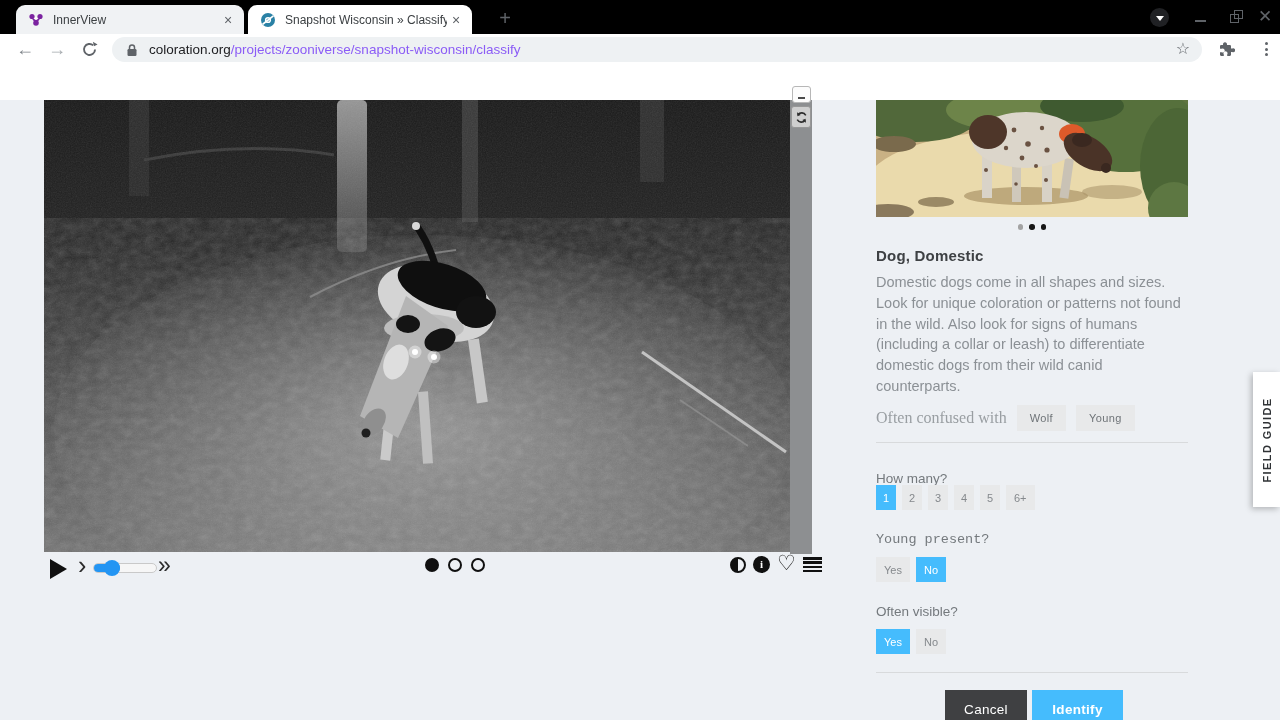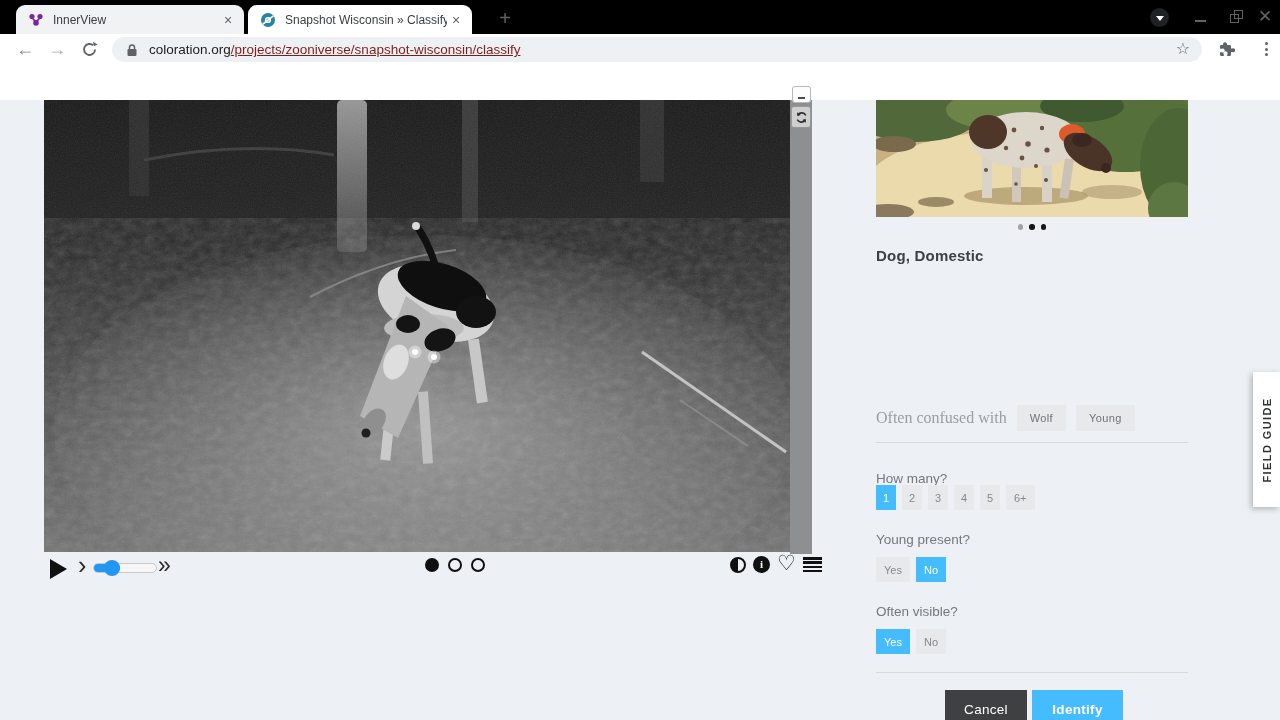--- a/index.html
+++ b/index.html
@@ -27,21 +27,21 @@
 
   .toolbar { position:absolute; top:34px; left:0; width:100%; height:30px; background:#ffffff; }
   .navic { position:absolute; top:0; height:30px; display:flex; align-items:center; justify-content:center; font-size:18px; }
   .nav-back { left:12px; width:26px; color:#80868b; }
   .nav-fwd  { left:44px; width:26px; color:#a6abaf; }
   .nav-reload { left:76px; width:26px; }
   .omnibox { position:absolute; left:112px; top:3px; width:1090px; height:25px; background:#eef1f3; border-radius:13px; display:flex; align-items:center; }
   .omnibox .lock { margin-left:14px; }
   .url { margin-left:11px; font-size:13.5px; white-space:nowrap; }
   .url .host { color:#202124; }
-  .url .path { color:#7f1d1d;text-decoration:underline; }
+  .url .path { color:#8b5cf6; }
   .star { position:absolute; right:12px; font-size:16px; color:#5f6368; top:2px; }
   .ext-puzzle { position:absolute; left:1218px; top:7px; }
   .menu-dots { position:absolute; left:1259px; top:7px; width:16px; height:16px; }
   .menu-dots i { position:absolute; left:6px; width:3.4px; height:3.4px; border-radius:50%; background:#5f6368; }
   .menu-dots i:nth-child(1){top:1px;} .menu-dots i:nth-child(2){top:6.5px;} .menu-dots i:nth-child(3){top:12px;}
 
   .page-top { position:absolute; top:64px; left:0; width:100%; height:36px; background:#ffffff; }
 
   
   .content { position:absolute; top:100px; left:0; width:100%; height:620px; background:#edf0f4; }
@@ -76,21 +76,21 @@
   .cdot { width:5.5px; height:5.5px; border-radius:50%; background:#161616; }
   .cdot.dim { background:#a3a3a3; }
   .sp-title { position:absolute; left:0; top:147px; font-size:15px; font-weight:700; color:#3e4144; letter-spacing:.2px; }
   .sp-desc { position:absolute; left:0; top:172px; width:312px; font-size:14.5px; line-height:20.8px; color:#8b9095; }
   .confused-row { position:absolute; left:0; top:305px; display:flex; align-items:center; }
   .confused-label { font-size:16px; color:#999ea2;font-family:Liberation Serif, serif; }
   .chip { margin-left:10px; padding:7px 13px; background:#e8e9ea; color:#6f7478; font-size:11px; letter-spacing:.4px; }
   .hr { position:absolute; left:0; width:312px; height:1px; background:#d8dadc; }
   .hr.hr1 { top:342px; } .hr.hr2 { top:572px; }
   .q-label { position:absolute; left:0; font-size:13.5px; color:#74797d; }
-  .q1-label { top:356px;margin-top:15px; } .q2-label { top:432px; } .q3-label { top:504px; }
+  .q1-label { top:356px;margin-top:15px; } .q2-label { top:432px;font-family:Liberation Mono, monospace; } .q3-label { top:504px; }
   .opt-row { position:absolute; left:0; display:flex; gap:6px; }
   .q1-row { top:385px; } .q2-row { top:457px; } .q3-row { top:529px; }
   .opt { height:25px; min-width:20px; padding:0 4px; background:#e8e9ea; color:#85898d; font-size:11px; display:flex; align-items:center; justify-content:center; }
   .opt.wide { padding:0 8px; }
   .opt.sel { background:#45bcfd; color:#ffffff; }
   .footer-btns { position:absolute; left:69px; top:590px; display:flex; gap:5px; }
   .btn-cancel { width:82px; height:38px; background:#3f4042; color:#fff; font-size:13.5px; display:flex; align-items:center; justify-content:center; letter-spacing:.3px; }
   .btn-identify { width:91px; height:38px; background:#45bcfd; color:#fff; font-size:13.5px; font-weight:700; display:flex; align-items:center; justify-content:center; letter-spacing:.3px; }
 
   .field-guide { position:absolute; right:0; top:272px; width:27px; height:135px; background:#ffffff; box-shadow:-2px 2px 6px rgba(0,0,0,.25); }
@@ -310,20 +310,21 @@
           <circle cx="230" cy="68" r="5" fill="#3a2820"></circle>
         </svg>
       </div>
       <div class="carousel">
         <div class="cdot dim"></div>
         <div class="cdot"></div>
         <div class="cdot"></div>
       </div>
 
       <div class="sp-title">Dog, Domestic</div>
+      <div class="sp-desc">Domestic dogs come in all shapes and sizes. Look for unique coloration or patterns not found in the wild. Also look for signs of humans (including a collar or leash) to differentiate domestic dogs from their wild canid counterparts.</div>
 
       <div class="confused-row">
         <span class="confused-label">Often confused with</span>
         <span class="chip">Wolf</span>
         <span class="chip">Young</span>
       </div>
 
       <div class="hr hr1"></div>
 
       <div class="q-label q1-label">How many?</div>

